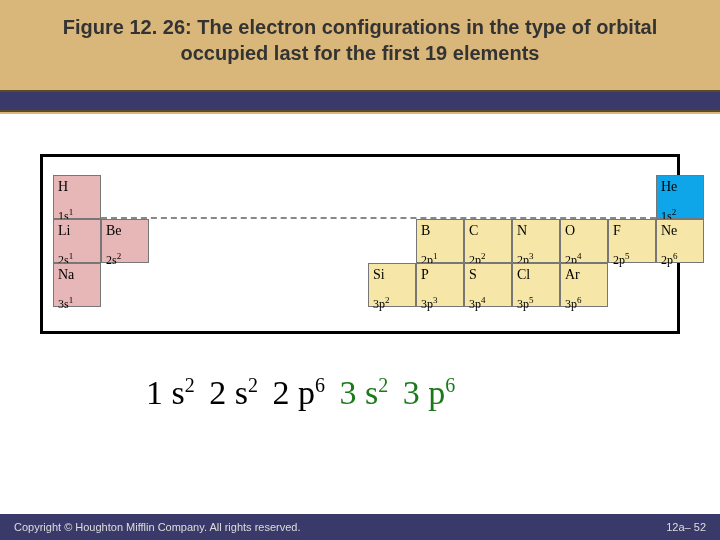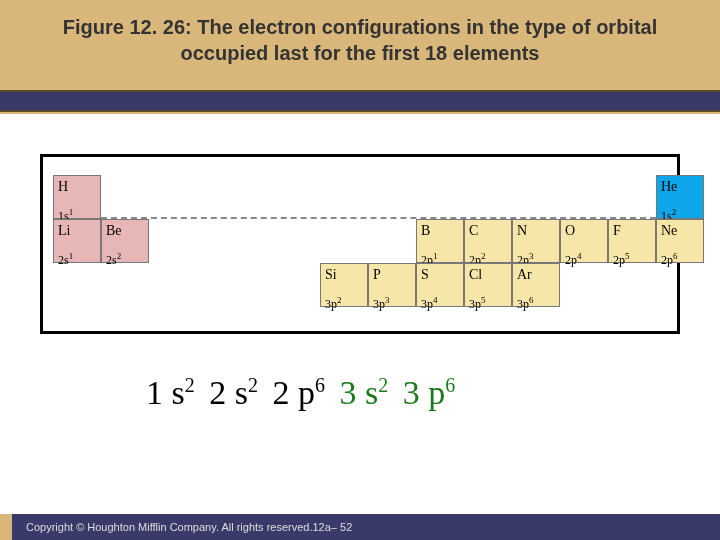--- a/index.html
+++ b/index.html
@@ -80,37 +80,38 @@
     left: 100px; top: 260px;
     font-family: "Times New Roman", Times, serif;
     font-size: 34px;
     margin-left: 46px;
   }
   .configline .grp { margin-right: 6px; }
   .configline .green { color: #1a7a1a; }
   .configline sup { font-size: 20px; vertical-align: super; }
   .footer {
     position: absolute;
-    left: 12px; right: 0; bottom: 0;
+    left: 0; right: 0; bottom: 0;
     height: 26px;
     background: #3a3a6a;
     color: #ddd;
     font-size: 11px;
     display: flex;
+    justify-content: space-between;
     align-items: center;
     padding: 0 14px;
     margin-top: 11px;
   }
 </style>
 </head>
 <body>
 
 <div class="slide">
 
-  <div class="title">Figure 12. 26:  The electron configurations in the type of orbital occupied last for the first 18 elements</div>
+  <div class="title">Figure 12. 26:  The electron configurations in the type of orbital occupied last for the first 19 elements</div>
 
   <div class="band"></div>
 
   <div class="content">
 
     <div class="figure">
       <div class="pt">
 
         <div class="row">
           <div class="cell s-block">
@@ -154,20 +155,24 @@
             <div class="sym">F</div>
             <div class="cfg"><span>2p</span><sup>5</sup></div>
           </div>
           <div class="cell p-block">
             <div class="sym">Ne</div>
             <div class="cfg"><span>2p</span><sup>6</sup></div>
           </div>
         </div>
 
         <div class="row">
+          <div class="cell s-block">
+            <div class="sym">Na</div>
+            <div class="cfg"><span>3s</span><sup>1</sup></div>
+          </div>
           <div class="gap-mid"></div>
           <div class="cell p-block">
             <div class="sym">Si</div>
             <div class="cfg"><span>3p</span><sup>2</sup></div>
           </div>
           <div class="cell p-block">
             <div class="sym">P</div>
             <div class="cfg"><span>3p</span><sup>3</sup></div>
           </div>
           <div class="cell p-block">

